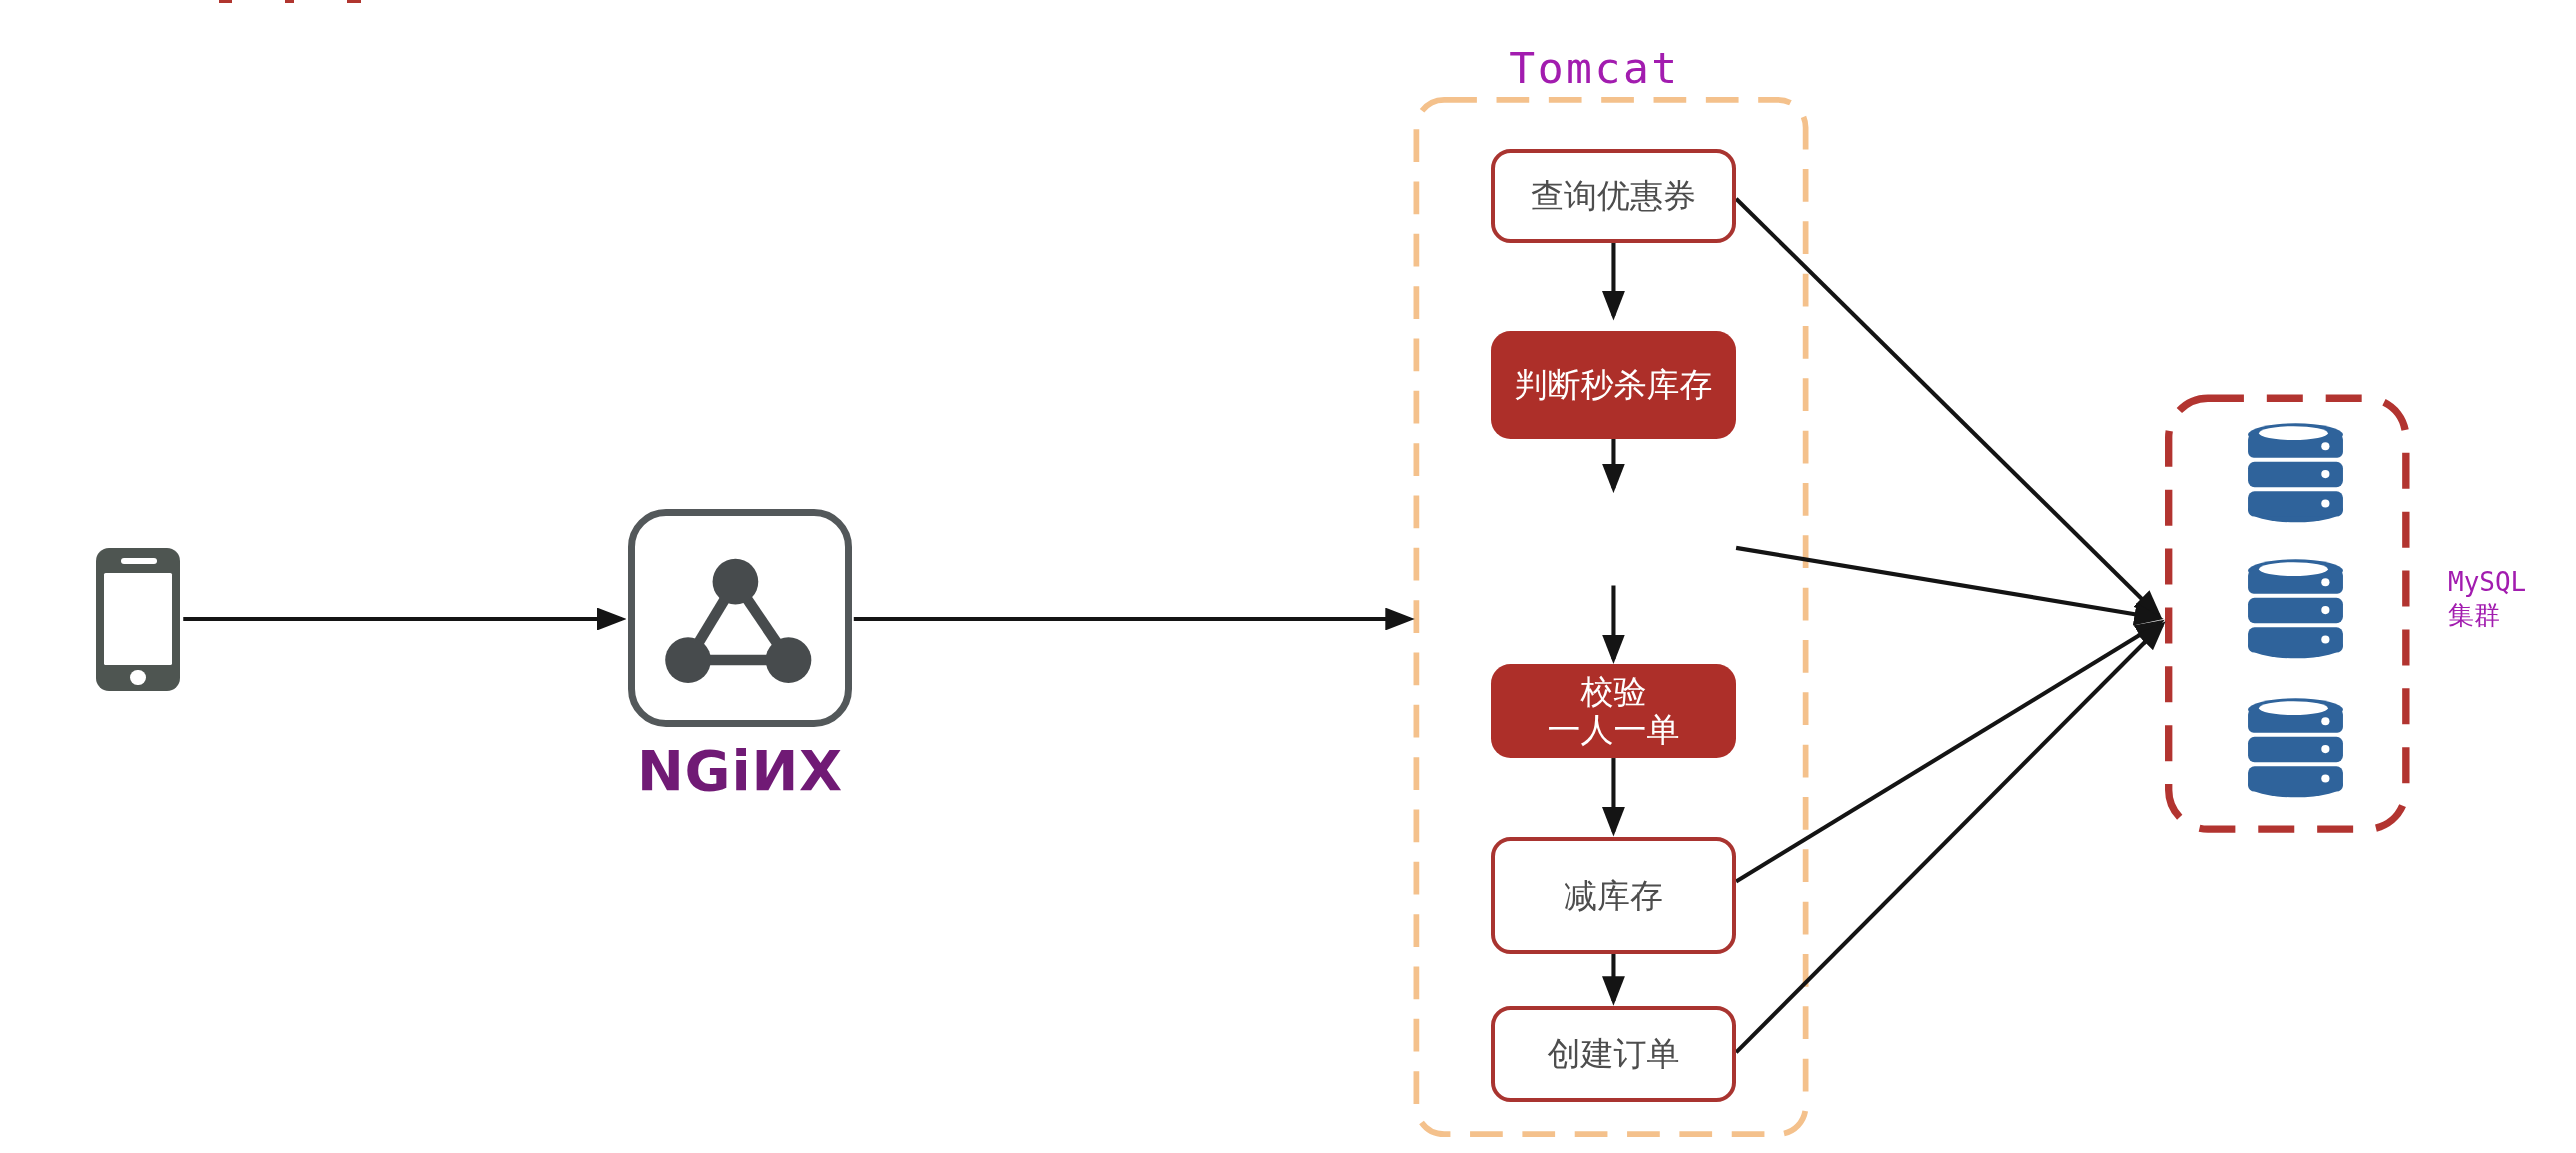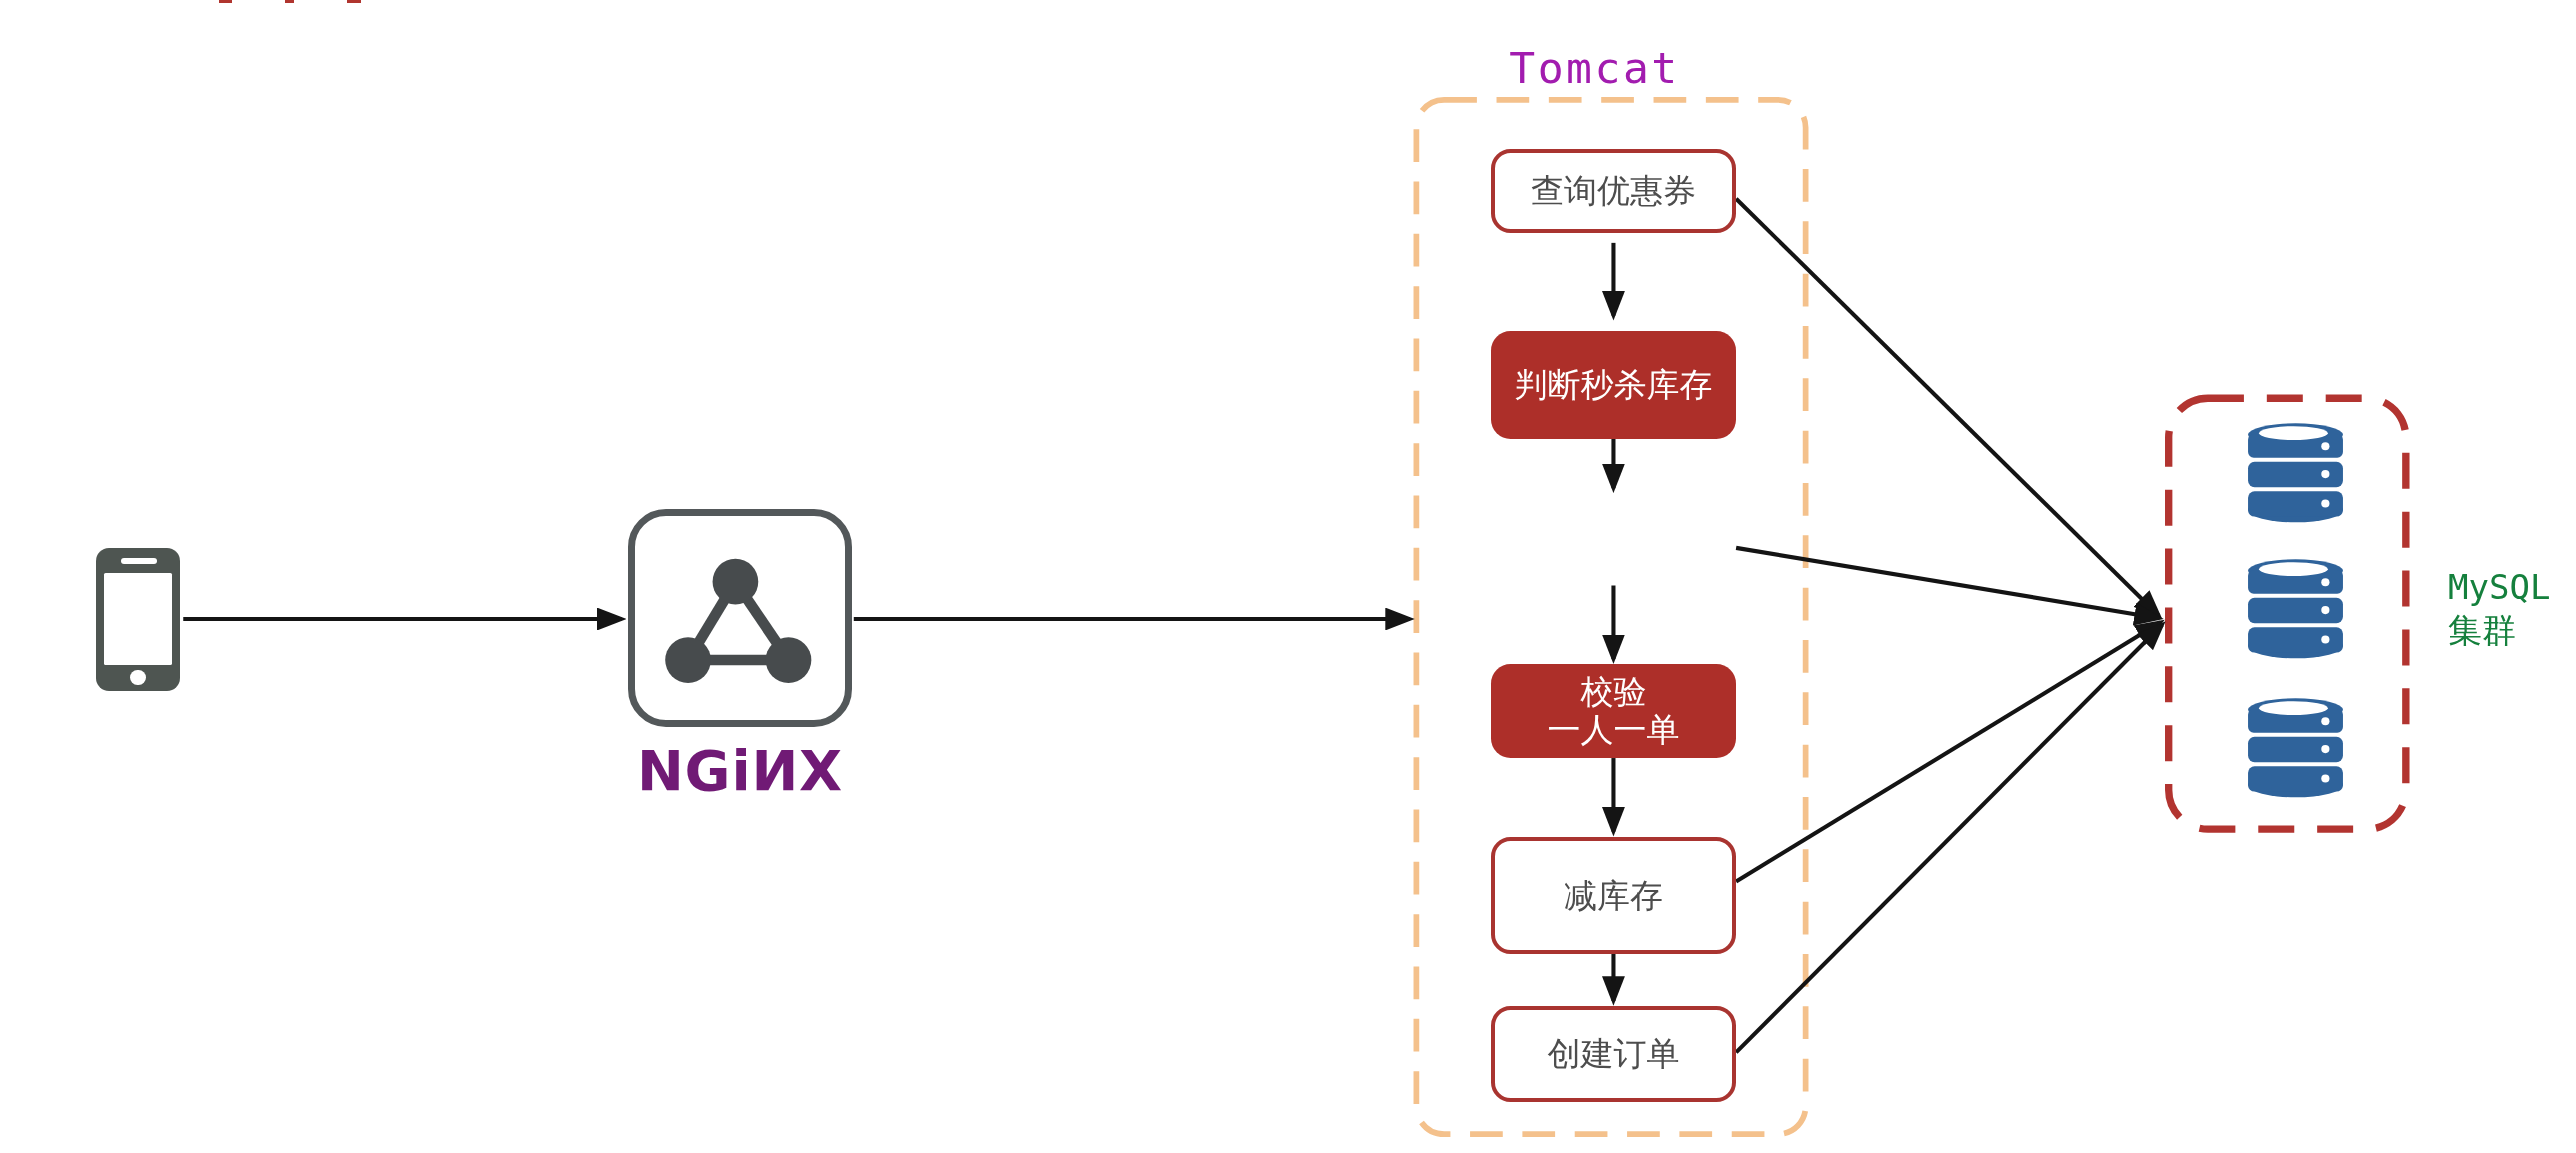--- a/index.html
+++ b/index.html
@@ -41,22 +41,22 @@
 
   
   .step { position: absolute; left: 1491px; width: 245px; box-sizing: border-box;
           border-radius: 19.6px; display: flex; flex-direction: column;
           align-items: center; justify-content: center;
           font-size: 33px; line-height: 1.15; text-align: center; }
   .step.outline { background: #ffffff; border: 4.1px solid #A93430; color: #4D4D4D; }
   .step.filled  { background: #AD2F29; color: #ffffff; }
 
   
-  .mysql-label { position: absolute; left: 2448px; top: 566px; color: #15803d;
-           font-size: 34px; line-height: 1.25;
+  .mysql-label { position: absolute; left: 2448px; top: 566px; color: #a21caf;
+           font-size: 26px; line-height: 1.25;
            font-family: "DejaVu Sans Mono", monospace; white-space: nowrap; }
 
   .dbicon { position: absolute; left: 2246px; width: 99px; height: 104px; }
 </style>
 </head>
 <body>
 
 <div class="stage">
 
   <div class="frag" style="left:219px; width:13px; height:3.3px;"></div>
@@ -102,21 +102,21 @@
       <line x1="65" y1="176" x2="188" y2="176" stroke="#474B4D" stroke-width="13"></line>
       <circle cx="123" cy="80" r="28" fill="#474B4D"></circle>
       <circle cx="65" cy="176" r="28" fill="#474B4D"></circle>
       <circle cx="188" cy="176" r="28" fill="#474B4D"></circle>
     </svg>
   </div>
   <div class="nginx-wordmark">NGiИX</div>
 
   <div class="tomcat-title">Tomcat</div>
 
-  <div class="step outline" style="top:149px; height:84px;">
+  <div class="step outline" style="top:149px; height:94px;">
     <span>查询优惠券</span>
   </div>
   <div class="step filled" style="top:331px; height:108px;">
     <span>判断秒杀库存</span>
   </div>
   <div class="step filled" style="top:664px; height:94px;">
     <span>校验</span>
     <span>一人一单</span>
   </div>
   <div class="step outline" style="top:837px; height:117px;">

